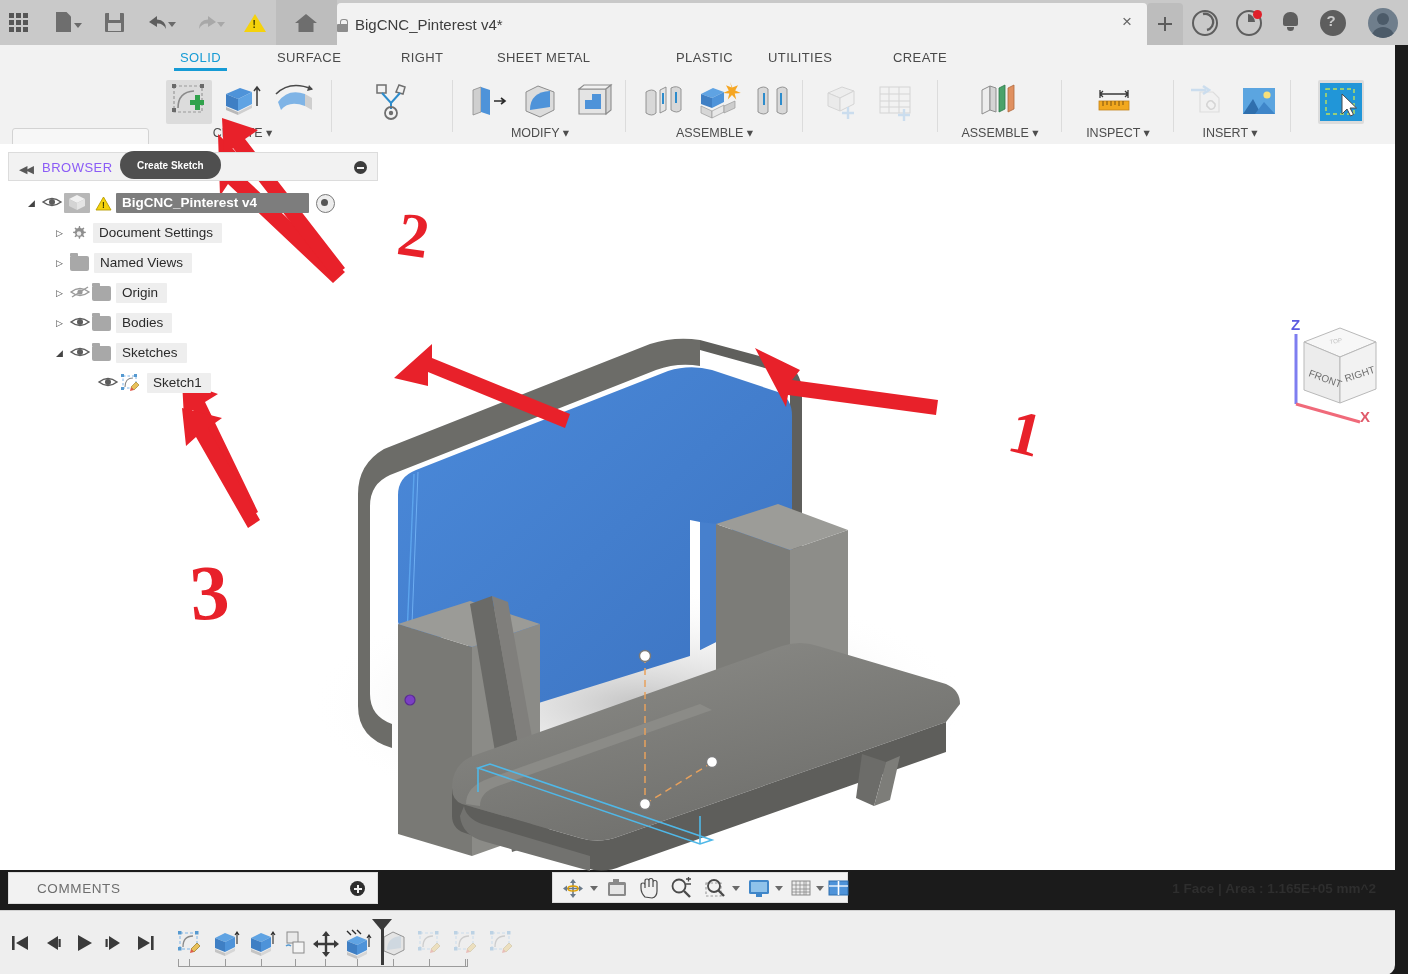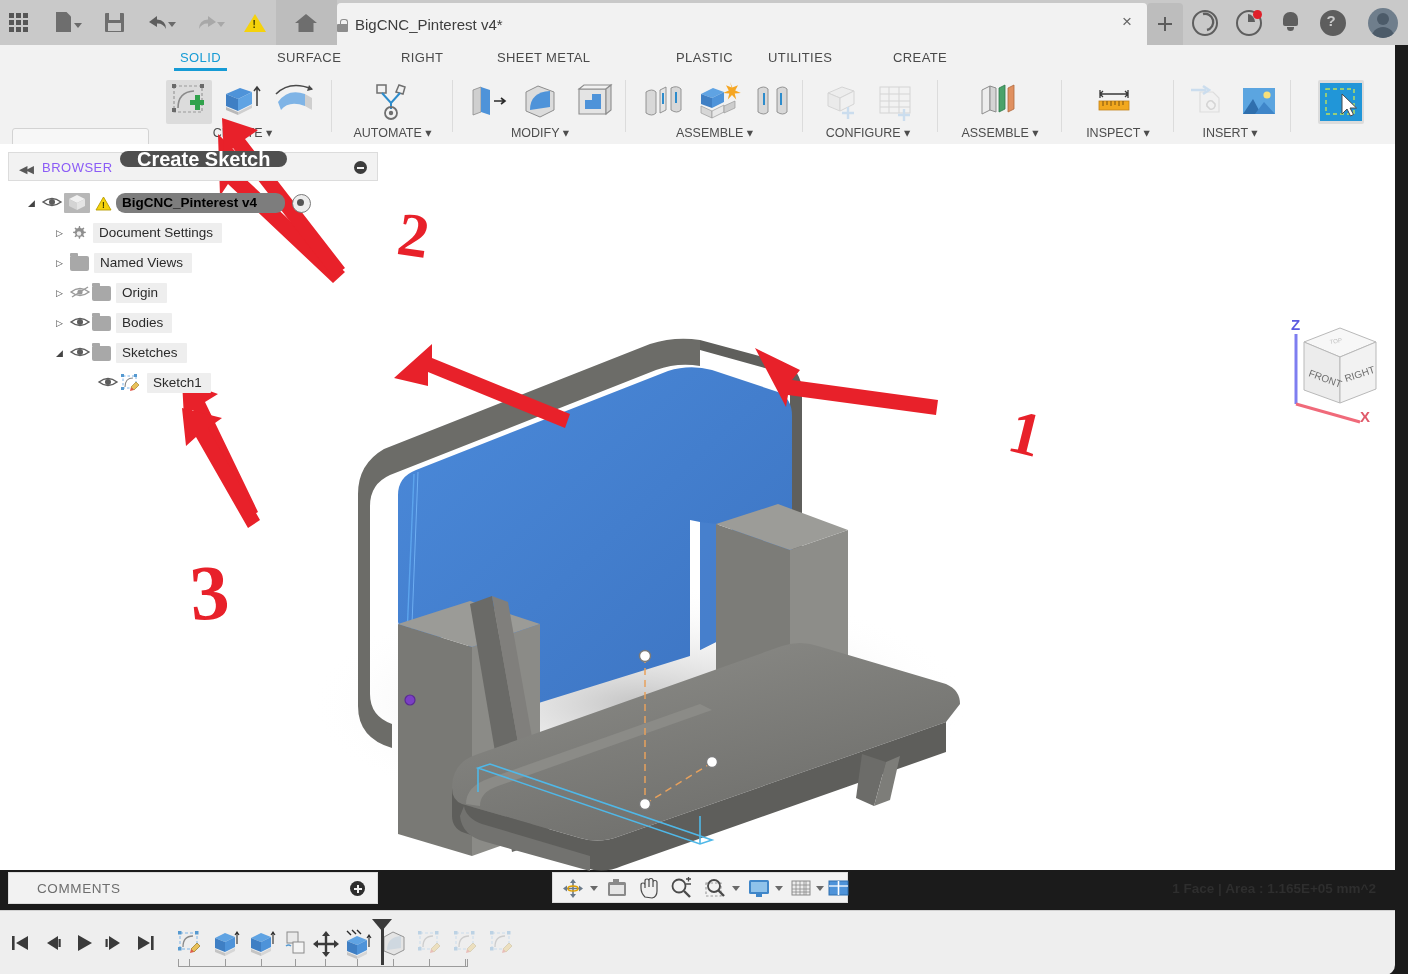--- a/index.html
+++ b/index.html
@@ -66,26 +66,26 @@
   svg{display:block;overflow:visible;}
 
   
   .canvas{position:absolute;left:0;top:144px;width:1395px;height:726px;background:#ffffff;}
   .bhead{position:absolute;left:8px;top:152px;width:370px;height:29px;background:#f2f2f2;
          border:1px solid #dcdcdc;box-sizing:border-box;}
   .bhead .lbl{position:absolute;left:33px;top:7px;font-size:13px;color:#8b5cf6;letter-spacing:.5px;}
   .collapse{position:absolute;left:10px;top:10px;font-size:11px;color:#585858;letter-spacing:-2px;}
   .minusbtn{position:absolute;right:10px;top:8px;width:13px;height:13px;border-radius:50%;background:#3c3c3c;cursor:pointer;}
   .minusbtn:after{content:"";position:absolute;left:3px;top:6px;width:7px;height:2px;background:#f2f2f2;}
-  .tooltip{position:absolute;left:120px;top:151px;height:16px;background:#4f4f4f;border-radius:14px;
-           display:flex;align-items:center;padding:0 17px;color:#fff;font-size:20px;font-weight:bold;}
+  .tooltip{position:absolute;left:120px;top:151px;height:28px;background:#4f4f4f;border-radius:14px;
+           display:flex;align-items:center;padding:0 17px;color:#fff;font-size:10px;font-weight:bold;}
 
   .node{position:absolute;height:22px;display:flex;align-items:center;}
   .nlabel{background:#eeeeee;padding:2px 9px 3px 6px;font-size:13.5px;color:#2b2b2b;border-radius:1px;white-space:nowrap;}
-  .nlabel.root{background:#7d7d7d;color:#000000;font-weight:bold;padding-right:28px;border-radius:9px;}
+  .nlabel.root{background:#7d7d7d;color:#ffffff;font-weight:bold;padding-right:52px;}
   .tri{width:14px;display:inline-block;color:#444;font-size:9px;}
   .eye{width:22px;height:16px;display:inline-block;position:relative;}
   .folder{width:19px;height:15px;background:#a8a8a8;border-radius:1px 2px 2px 2px;position:relative;display:inline-block;}
   .folder:before{content:"";position:absolute;left:0;top:-3px;width:8px;height:3px;background:#a8a8a8;border-radius:1px 1px 0 0;}
   .radio{width:17px;height:17px;border-radius:50%;border:1.6px solid #7a7a7a;background:#ededed;position:relative;}
   .radio:after{content:"";position:absolute;left:4px;top:4px;width:7px;height:7px;border-radius:50%;background:#555;}
 
   
   .viewcube{position:absolute;left:1272px;top:160px;width:124px;height:118px;}
 
@@ -206,31 +206,25 @@
 
   <div class="ribbon">
     <div class="designbtn">
       <div class="designtxt">
         <span>DESIGN</span> <span style="font-size:10px">▾</span>
       </div>
     </div>
   <div class="grp" style="left: 160px; width: 165px;">
         <div class="grpcap">CREATE ▾</div>
       </div>
-      <div class="grp" style="left: 340px; width: 105px;">
-        <div class="grpcap">AUTOMATE ▾</div>
-      </div>
       <div class="grp" style="left: 460px; width: 160px;">
         <div class="grpcap">MODIFY ▾</div>
       </div>
       <div class="grp" style="left: 632px; width: 165px;">
         <div class="grpcap">ASSEMBLE ▾</div>
-      </div>
-      <div class="grp" style="left: 808px; width: 120px;">
-        <div class="grpcap">CONFIGURE ▾</div>
       </div>
       <div class="grp" style="left: 945px; width: 110px;">
         <div class="grpcap">ASSEMBLE ▾</div>
       </div>
       <div class="grp" style="left: 1180px; width: 100px;">
         <div class="grpcap">INSERT ▾</div>
       </div>
       <div class="grp" style="left: 1068px; width: 100px;">
         <div class="grpcap">INSPECT ▾</div>
       </div>

